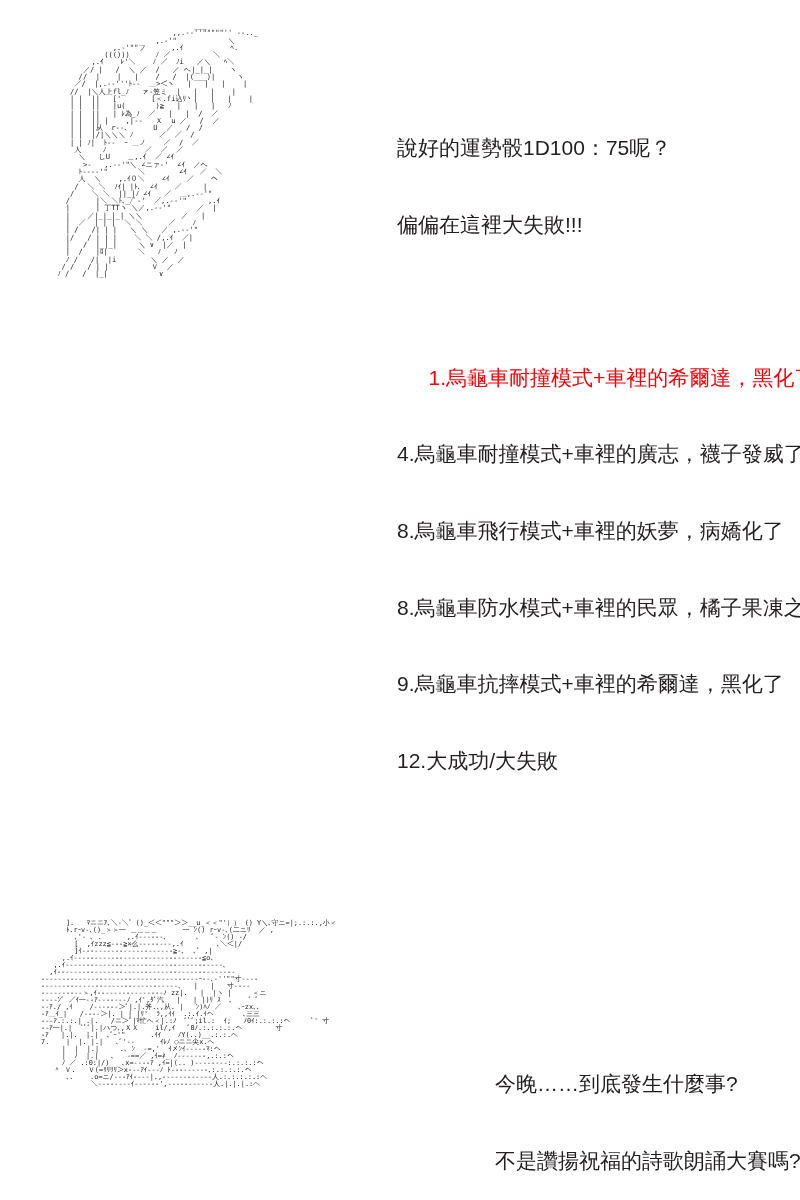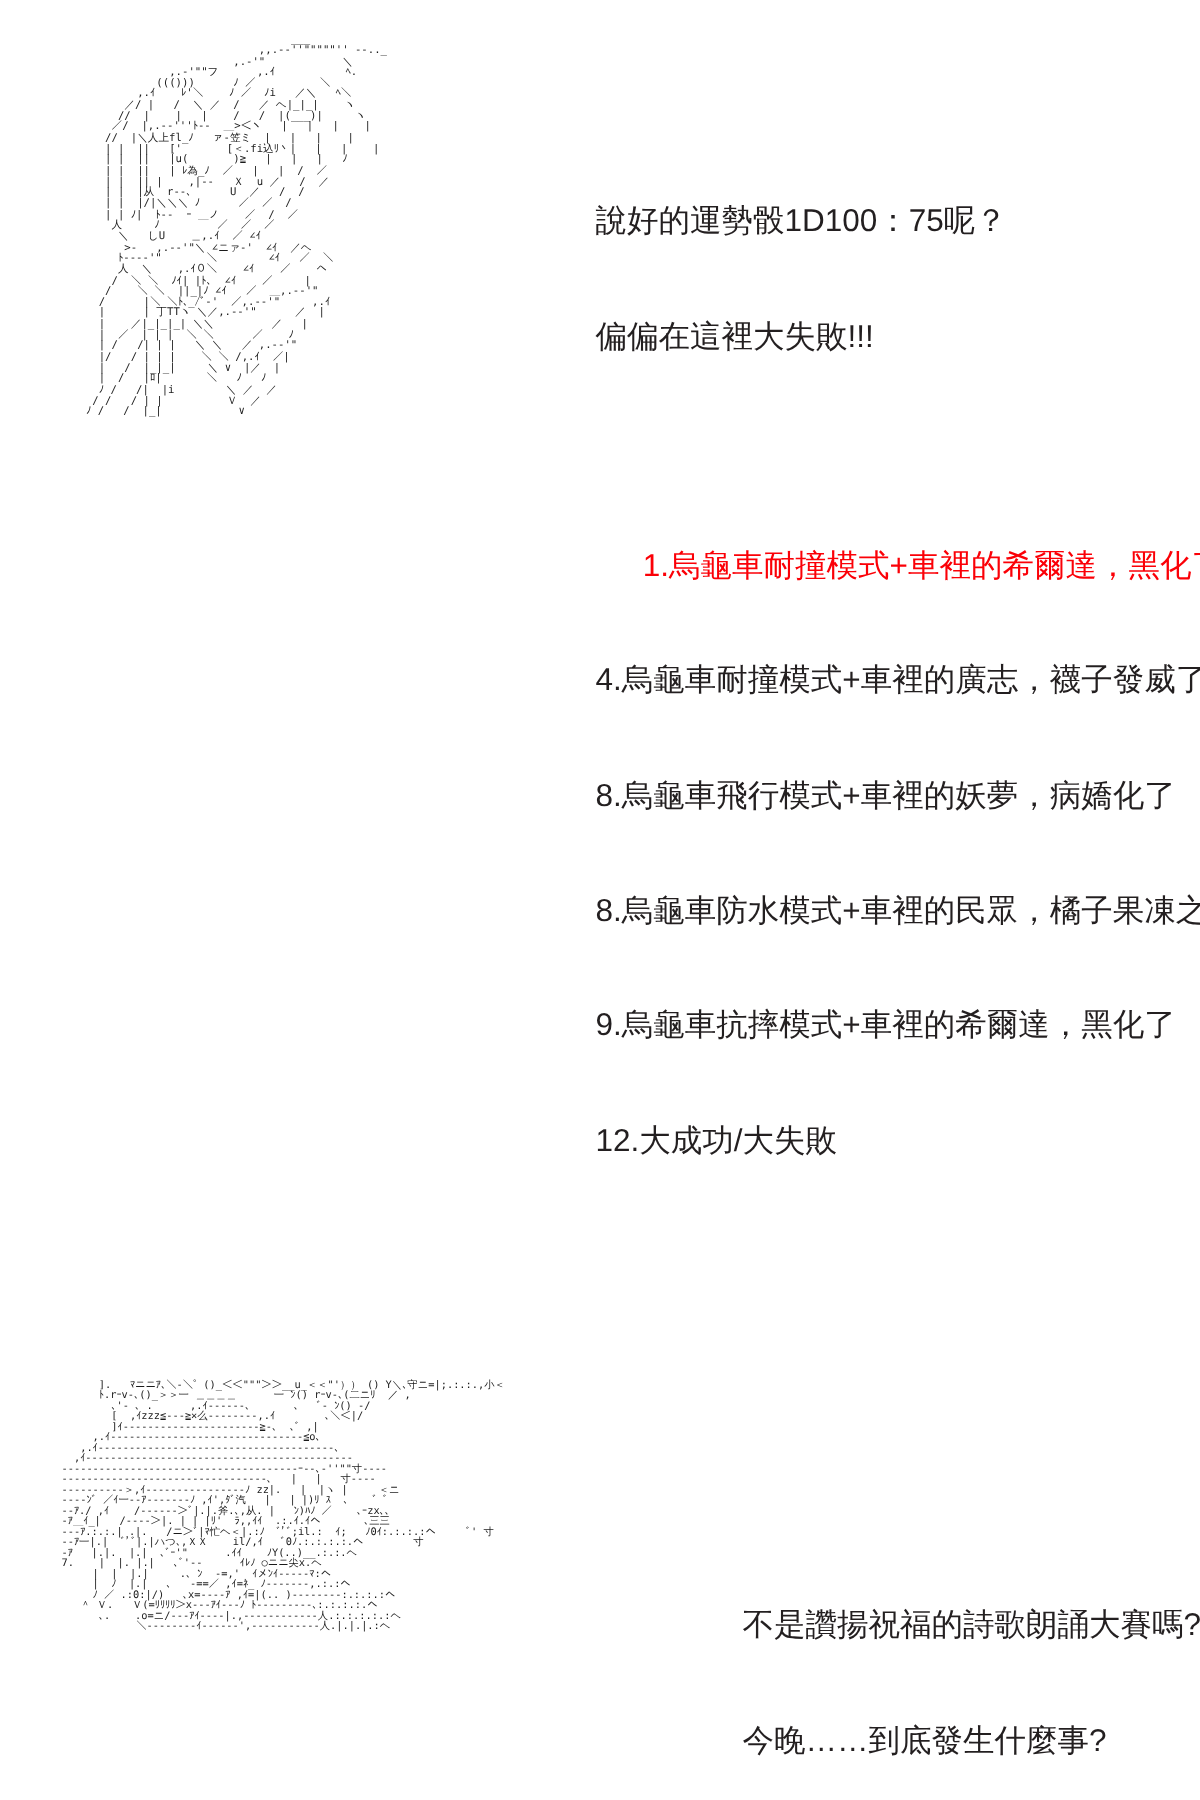--- a/index.html
+++ b/index.html
@@ -155,22 +155,22 @@
 ‐ｱ   |.|.  |.|  ､ﾞｰ'"      .ｲｲ    ﾉY(..)__.:.:.ヘ
 7.    |  |. |.|   ､ﾞ'‐-      ｲﾚﾉ ○ニニ尖x.ヘ
      |  |  |.|     .､ ﾝ  -=,'  ｲメﾝｲ‐‐‐‐‐ﾏ:ヘ
      |  ﾉ  |.|   ､   -==／ ,ｲ=ﾈ_ ﾉ‐‐‐‐‐‐‐,.:.:ヘ
      ﾉ ／ .:0:|/)   ､x=‐‐‐‐ｱ ,ｲ=|(.. )‐‐‐‐‐‐‐‐:.:.:.:ヘ
    ＾ Ｖ.   Ｖ(=ﾘﾘﾘﾘ＞x‐‐‐ｱｲ‐‐‐ﾉ ﾄ‐‐‐‐‐‐‐‐‐､:.:.:.:.ヘ
       ､.    .o=ニ/‐‐‐ｱｲ‐‐‐‐|.,‐‐‐‐‐‐‐‐‐‐‐‐人.:.:.:.:.:ヘ
             ＼‐‐‐‐‐‐‐‐ｲ‐‐‐‐‐‐',‐‐‐‐‐‐‐‐‐‐‐人.|.|.|.:ヘ</pre>
 
     <div class="dialogue" id="text-2">
+      <span class="line">今晚……到底發生什麼事?</span>
       <span class="line">不是讚揚祝福的詩歌朗誦大賽嗎?</span>
-      <span class="line">今晚……到底發生什麼事?</span>
       
       
       
       
       
     </div>
   </section>
 
   <section class="panel" id="panel-3">
 

